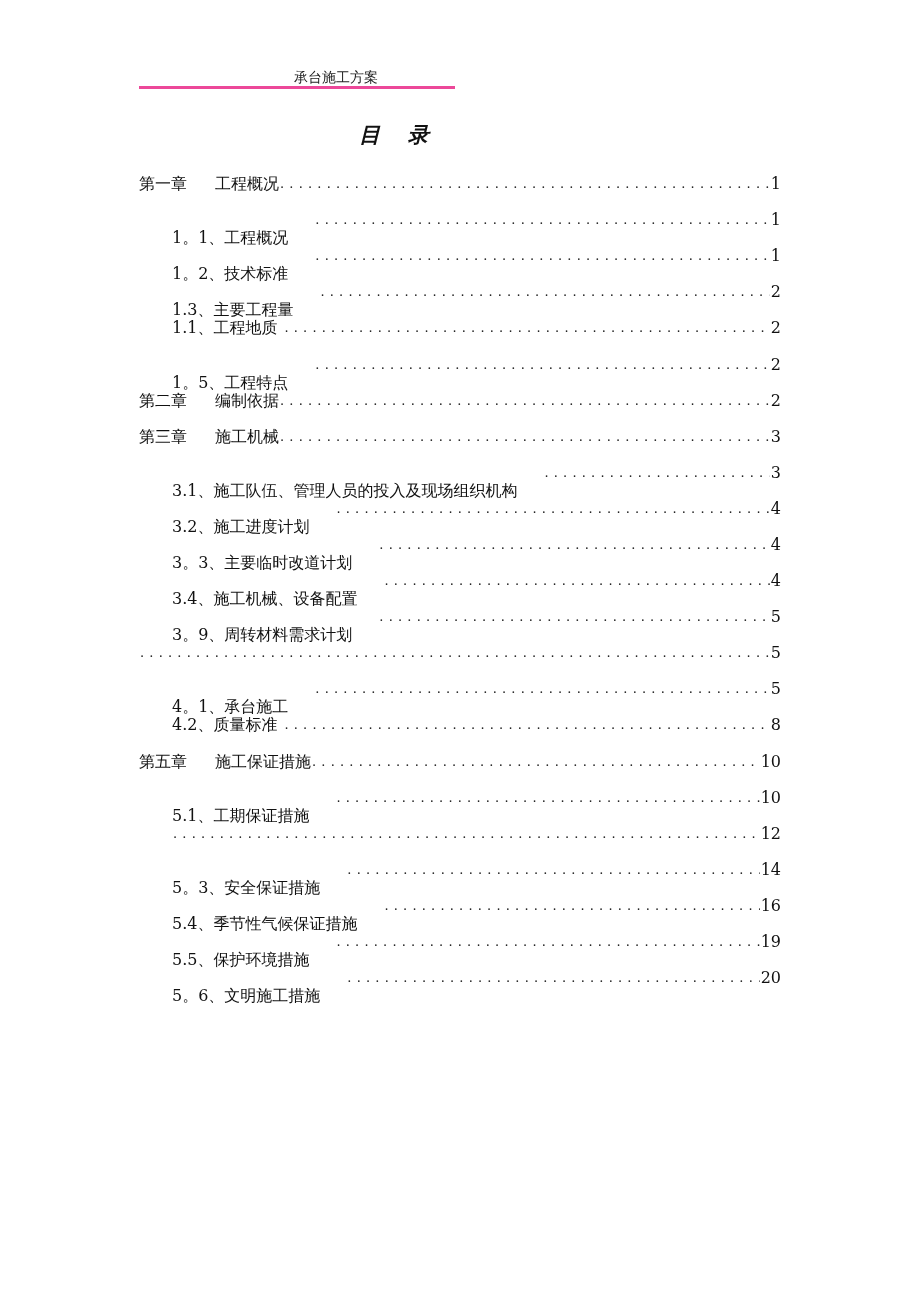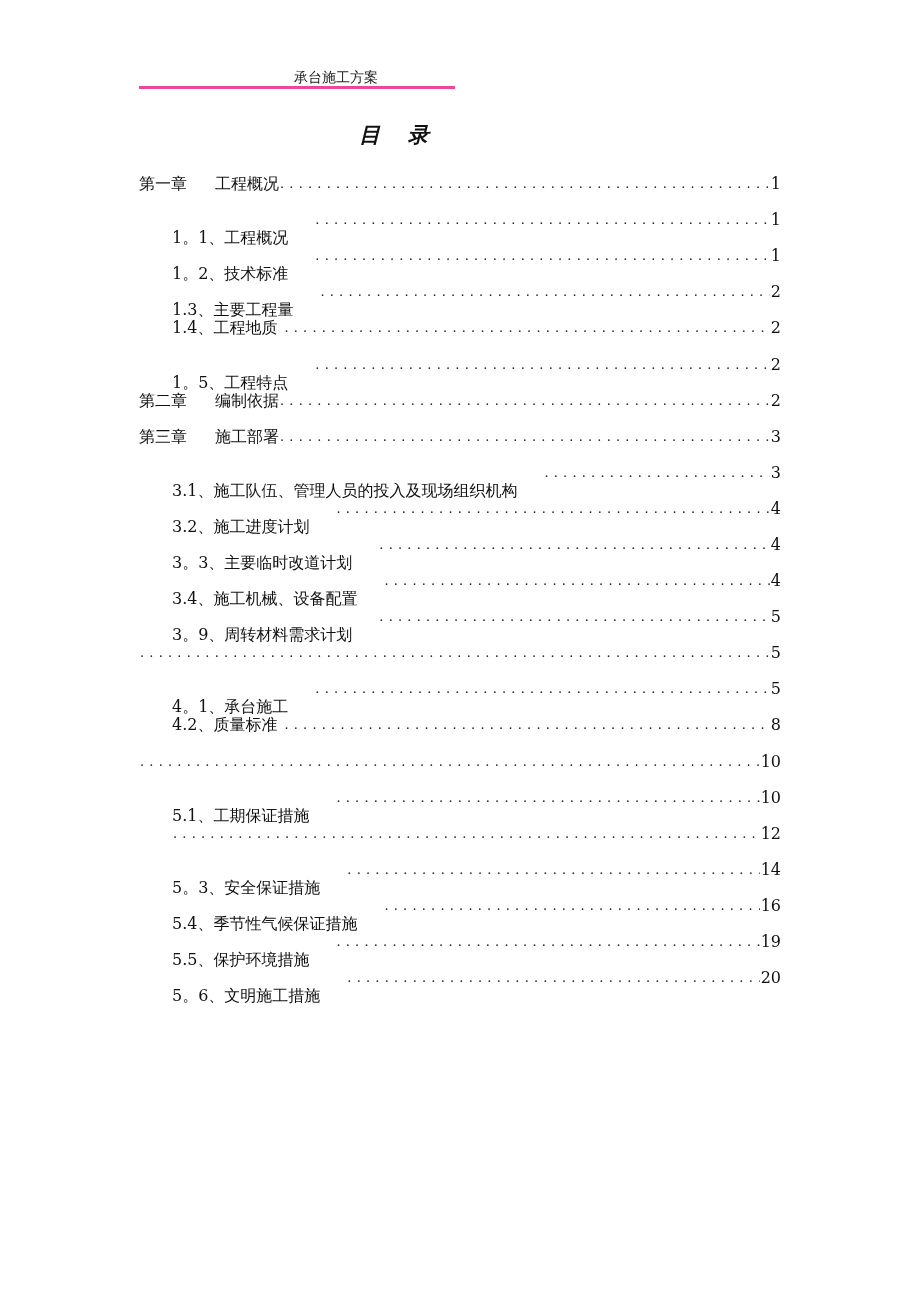--- a/index.html
+++ b/index.html
@@ -120,36 +120,36 @@
       <span class="label"><span class="section-num">1。2、</span><span class="title">技术标准</span></span>
       <span class="leader"></span>
       <span class="page">1</span>
     </div>
     <div class="toc-row level-2 gap">
       <span class="label"><span class="section-num">1.3、</span><span class="title">主要工程量</span></span>
       <span class="leader"></span>
       <span class="page">2</span>
     </div>
     <div class="toc-row level-2">
-      <span class="label"><span class="section-num">1.4、</span><span class="title">工程地质</span></span>
+      <span class="label"><span class="section-num">1.1、</span><span class="title">工程地质</span></span>
       <span class="leader"></span>
       <span class="page">2</span>
     </div>
     <div class="toc-row level-2 gap">
       <span class="label"><span class="section-num">1。5、</span><span class="title">工程特点</span></span>
       <span class="leader"></span>
       <span class="page">2</span>
     </div>
     <div class="toc-row level-1">
       <span class="label"><span class="chapter-num">第二章</span><span class="title">编制依据</span></span>
       <span class="leader"></span>
       <span class="page">2</span>
     </div>
     <div class="toc-row level-1">
-      <span class="label"><span class="chapter-num">第三章</span><span class="title">施工部署</span></span>
+      <span class="label"><span class="chapter-num">第三章</span><span class="title">施工机械</span></span>
       <span class="leader"></span>
       <span class="page">3</span>
     </div>
     <div class="toc-row level-2 gap">
       <span class="label"><span class="section-num">3.1、</span><span class="title">施工队伍、管理人员的投入及现场组织机构</span></span>
       <span class="leader"></span>
       <span class="page">3</span>
     </div>
     <div class="toc-row level-2 gap">
       <span class="label"><span class="section-num">3.2、</span><span class="title">施工进度计划</span></span>
@@ -179,20 +179,21 @@
       <span class="label"><span class="section-num">4。1、</span><span class="title">承台施工</span></span>
       <span class="leader"></span>
       <span class="page">5</span>
     </div>
     <div class="toc-row level-2">
       <span class="label"><span class="section-num">4.2、</span><span class="title">质量标准</span></span>
       <span class="leader"></span>
       <span class="page">8</span>
     </div>
     <div class="toc-row level-1">
+      <span class="label"><span class="chapter-num">第五章</span><span class="title">施工保证措施</span></span>
       <span class="leader"></span>
       <span class="page">10</span>
     </div>
     <div class="toc-row level-2 gap">
       <span class="label"><span class="section-num">5.1、</span><span class="title">工期保证措施</span></span>
       <span class="leader"></span>
       <span class="page">10</span>
     </div>
     <div class="toc-row level-2 gap">
       <span class="leader"></span>

